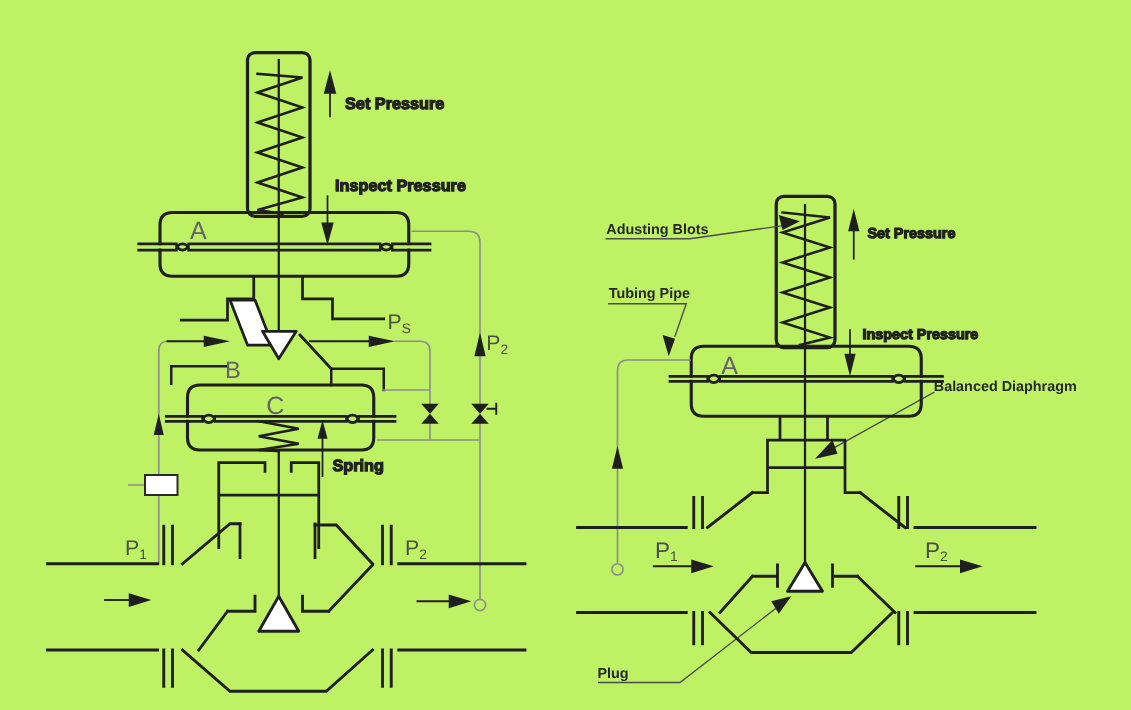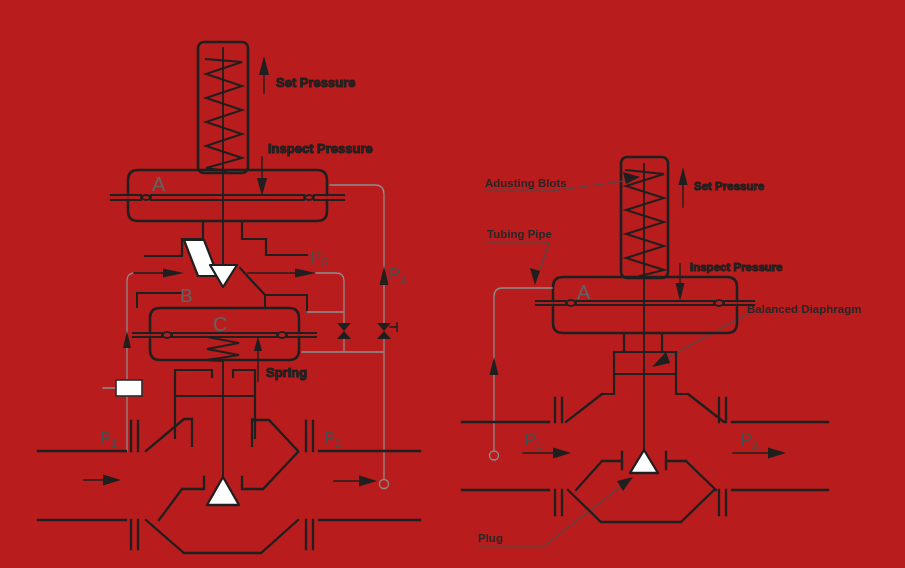--- a/index.html
+++ b/index.html
@@ -1,16 +1,16 @@
 <!DOCTYPE html>
 <html><head>
 <meta charset="utf-8">
 <style>
   html,body{margin:0;padding:0;background:#ffffff;}
-  .page{width:905px;height:568px;background:#b91c1c;position:relative;overflow:hidden;}
+  .page{width:905px;height:568px;background:#bef264;position:relative;overflow:hidden;}
   svg{display:block;}
   .ln{fill:none;stroke-linecap:square;stroke-linejoin:miter;}
   .rnd{stroke-linejoin:round;}
   .wh{fill:#ffffff;}
   text{font-family:"Liberation Sans","DejaVu Sans",sans-serif;}
   .lblL{font-size:13px;font-weight:bold;}
   .lblR{font-size:11.5px;font-weight:bold;}
   .portL{font-size:17px;}
   .portR{font-size:18px;}
   .subp{font-size:11px;}

